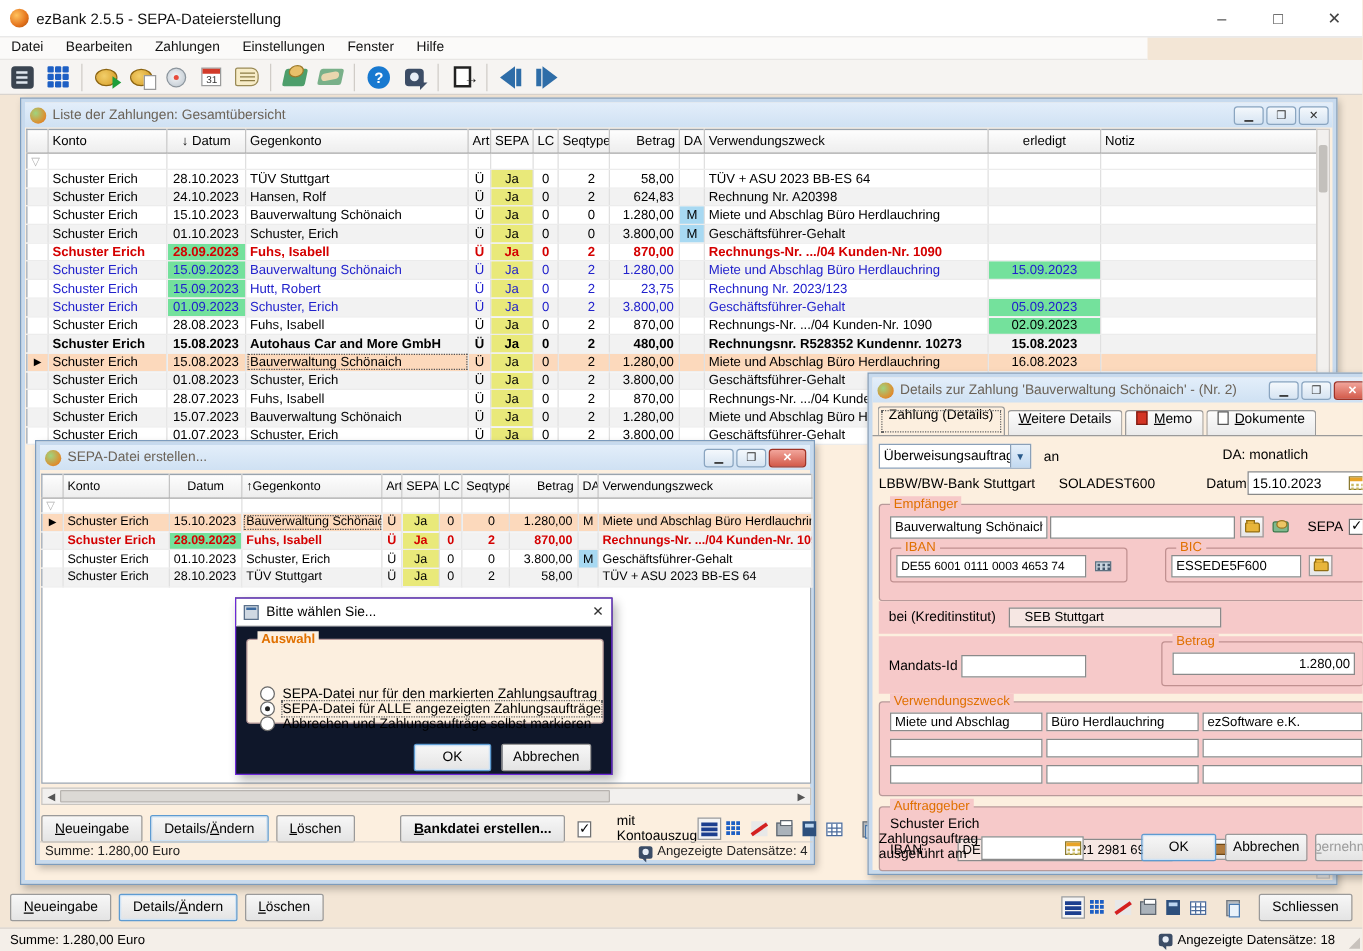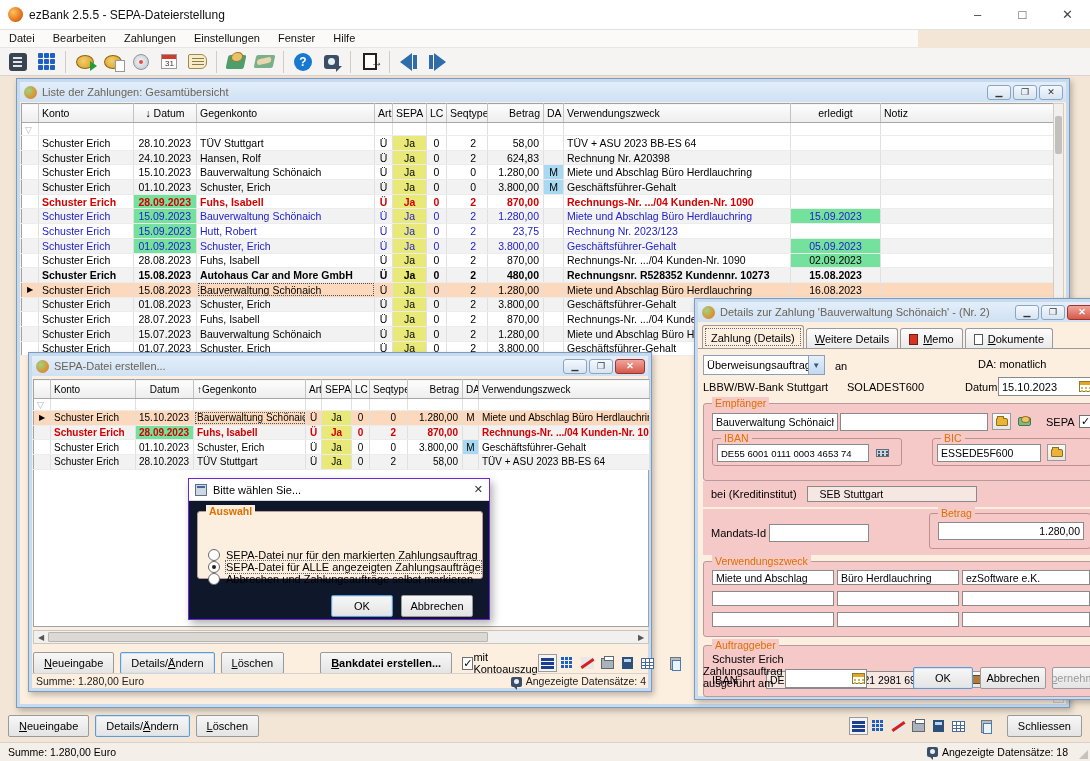--- a/index.html
+++ b/index.html
@@ -140,21 +140,21 @@
   .hscroll { position:absolute; height:14px; background:#f2f0ee; border:1px solid #c9c5c0; display:flex; align-items:center; }
   .harrow { width:14px; height:12px; display:flex; align-items:center; justify-content:center; font-size:8px; color:#555; }
   .hthumb { height:10px; background:#dcd9d5; border:1px solid #b8b4b0; border-radius:1px; }
 
   
   .grp { position:absolute; border:1px solid #b89a9a; border-radius:3px; background:#f6c9c9; }
   .grp-label { position:absolute; top:-7px; left:8px; background:inherit; padding:0 3px; color:#e07000; font-size:10.5px; background:#f6c9c9; }
 
   
   .tabs { position:absolute; display:flex; gap:2px; align-items:flex-end; }
-  .tab { height:21px; padding:0 8px; display:flex; gap:5px; align-items:center; border:1px solid #9a9a9a; border-bottom:none; border-radius:3px 3px 0 0; background:linear-gradient(#fdfdfd,#e9e9e9); }
+  .tab { height:21px; padding:0 8px; display:flex; gap:5px; border:1px solid #9a9a9a; border-bottom:none; border-radius:3px 3px 0 0; background:linear-gradient(#fdfdfd,#e9e9e9); }
   .tab.active { background:#fcefdf; height:24px; outline:1px dotted #666; outline-offset:-4px; }
   .doc-red { width:9px; height:11px; background:#d43424; border:1px solid #7a1a10; }
   .doc-white { width:9px; height:11px; background:#fff; border:1px solid #555; }
 
   .dlg { position:absolute; background:#0f172a; border:1px solid #6d28d9; box-shadow:3px 4px 8px rgba(0,0,0,.3);text-align:center; }
   .dlg-titlebar { height:22px; background:#fff; border-bottom:1px solid #d8d8d8; display:flex; align-items:center; padding:0 6px; }
   .dlg-ico { width:12px; height:12px; background:#cfd8e2; border:1px solid #5a708a; margin-right:6px; position:relative; }
   .dlg-ico:before { content:""; position:absolute; left:1px; top:1px; width:8px; height:2px; background:#3c6aa0; }
   .abs { position:absolute; }
   .lbl { white-space:nowrap; }
@@ -657,21 +657,21 @@
       <div class="harrow">◀</div>
       <div class="hthumb" style="width:440px;"></div>
       <div class="harrow" style="margin-left:auto;">▶</div>
     </div>
     <div style="position:absolute; left:4px; top:298px; width:616px; height:24px; display:flex; align-items:center;">
       <div class="btn"><u>N</u>eueingabe</div>
       <div class="btn hl" style="margin-left:6px;">Details/<u>Ä</u>ndern</div>
       <div class="btn" style="margin-left:6px;"><u>L</u>öschen</div>
       <div class="btn bold" style="margin-left:36px;"><u>B</u>ankdatei erstellen...</div>
       <span class="chk" style="margin-left:10px;">✓</span>
-      <span style="margin-left:0;">mit Kontoauszug</span>
+      <span style="margin-left:20px;">mit Kontoauszug</span>
       <div style="margin-left:auto; display:flex; align-items:center; gap:1px;">
         <span class="vico boxed">
             <span class="i-list"></span>
           </span>
         <span class="vico">
             <span class="i-grid">
               <i></i>
               <i></i>
               <i></i>
               <i></i>

